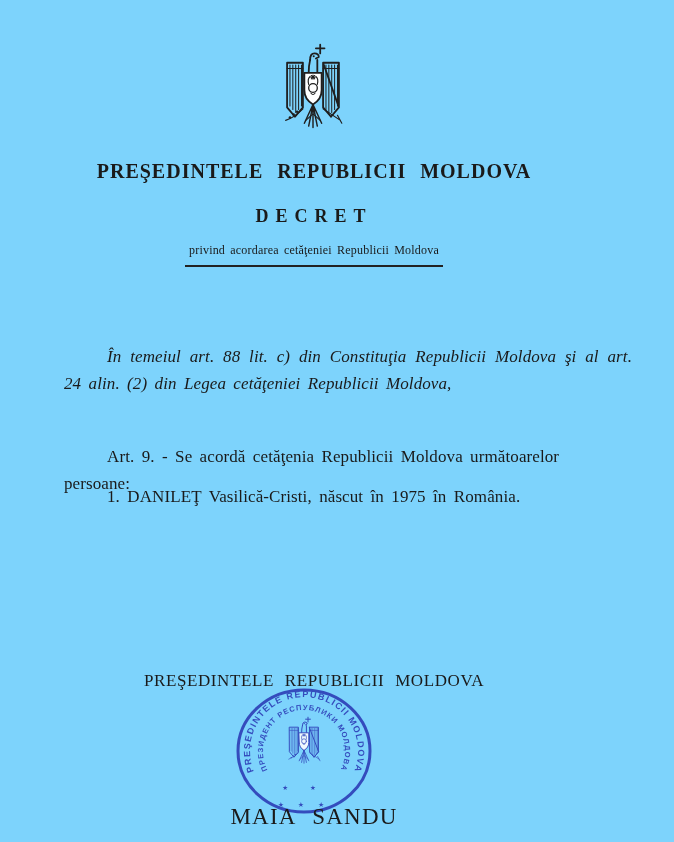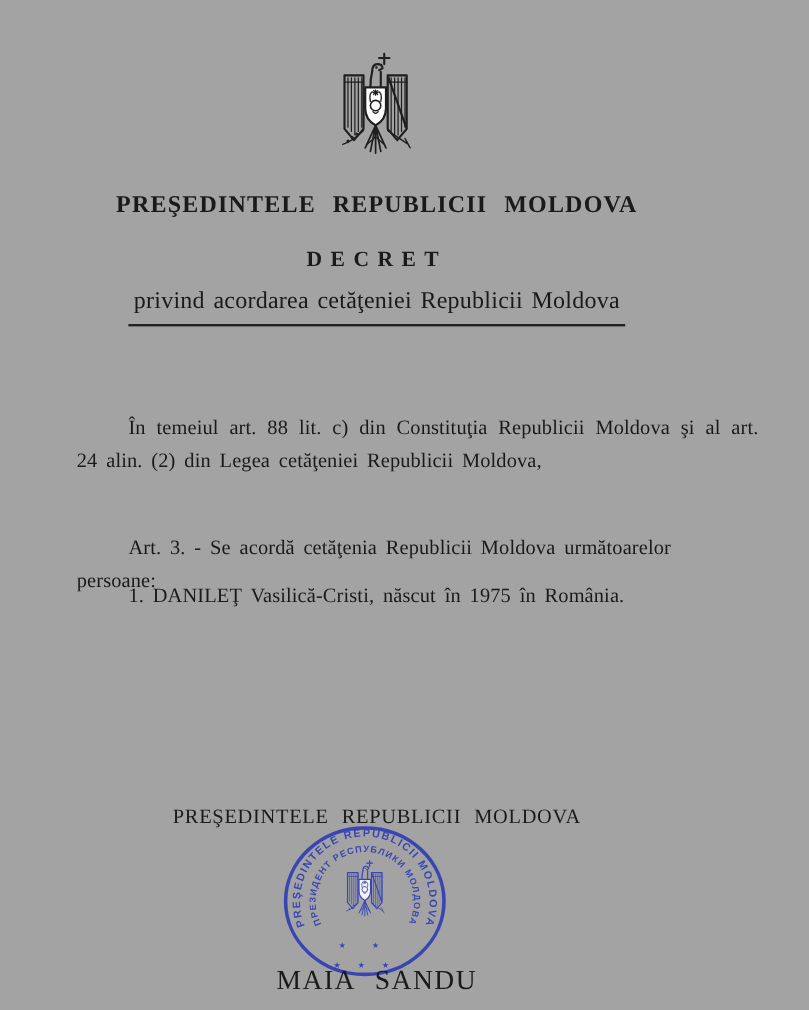--- a/index.html
+++ b/index.html
@@ -1,20 +1,20 @@
 <!DOCTYPE html>
 <html lang="ro"><head>
 <meta charset="utf-8">
 <style>
   html,body{margin:0;padding:0;background:#e8e8e8;}
   .page{
     position:relative;
     width:674px;height:842px;
     margin:0 auto;
-    background:#a3a3a3;
+    background:#7dd3fc;
     color:#1a1a1a;
     font-family:"Liberation Serif","DejaVu Serif",serif;
     overflow:hidden;
   }
   .abs{position:absolute;}
   
   .emblem-top{left:277px;top:42px;width:72px;height:102px;color:#1f1f1f;}
   
   .head-col{left:64px;width:500px;text-align:center;}
   .authority{
@@ -23,33 +23,33 @@
     letter-spacing:1px;word-spacing:8px;
   }
   .doc-type{
     top:206px;
     font-size:18px;font-weight:bold;
     letter-spacing:7px;
   }
   .subject-wrap{top:240px;}
   .subject{
     display:inline-block;
-    font-size:20px;
+    font-size:12px;
     padding:0 4px 7px 4px;
     border-bottom:2px solid #222;
     letter-spacing:.2px;word-spacing:2px;
   }
   
   .para{
     left:64px;width:568px;
     font-size:17px;line-height:27px;
     text-indent:43px;
     word-spacing:3px;letter-spacing:.1px;
   }
-  .just{text-align:justify;}
+  .just{text-align:justify;font-style:italic;}
   .preamble{top:326px;}
   .enacting{top:386px;}
   .article1{top:426px;}
   .person0{top:466px;}
   .person1{top:504px;}
   .article2{top:546px;}
   
   .sig-title{
     top:671px;z-index:3;
     font-size:17px;letter-spacing:.6px;word-spacing:6px;
@@ -117,21 +117,21 @@
 
   <div class="abs head-col doc-type">DECRET</div>
 
   <div class="abs head-col subject-wrap">
     <span class="subject">privind acordarea cetăţeniei Republicii Moldova</span>
   </div>
 
   <p class="abs para just preamble">În temeiul art. 88 lit. c) din Constituţia Republicii Moldova şi al art. 24 alin. (2) din Legea cetăţeniei Republicii Moldova,</p>
 
 
-  <p class="abs para article1">Art. 3. - Se acordă cetăţenia Republicii Moldova următoarelor persoane:</p>
+  <p class="abs para article1">Art. 9. - Se acordă cetăţenia Republicii Moldova următoarelor persoane:</p>
 
   <p class="abs para person0">1. DANILEŢ Vasilică-Cristi, născut în 1975 în România.</p>
 
 
 
   <div class="abs head-col sig-title">PREŞEDINTELE REPUBLICII MOLDOVA</div>
 
   <svg class="abs stamp" viewBox="0 0 140 130">
     <ellipse cx="70" cy="65" rx="66" ry="61" fill="none" stroke="currentColor" stroke-width="3"></ellipse>
     <path id="seal-outer-arc" d="M 35.4 106.6 A 54 54 0 1 1 104.6 106.6" fill="none"></path>

